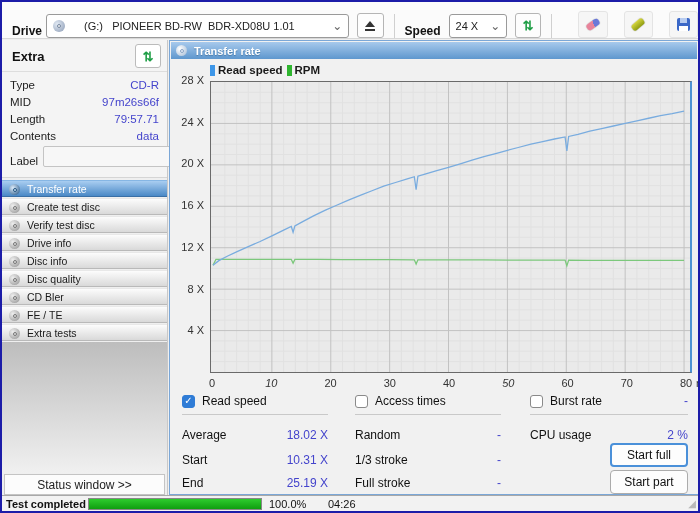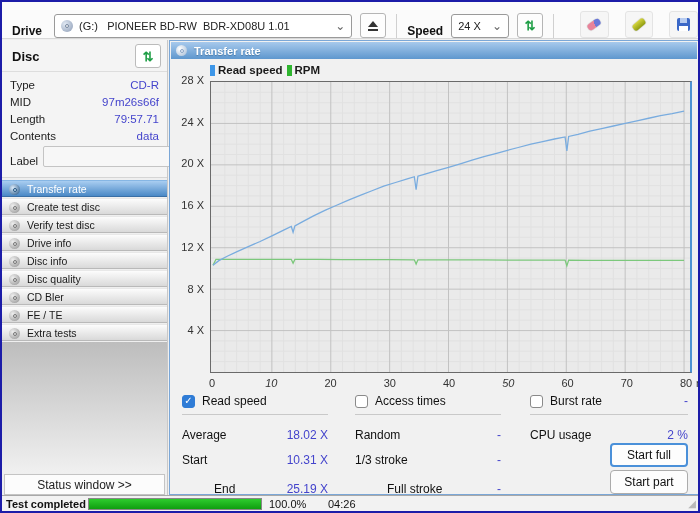--- a/index.html
+++ b/index.html
@@ -9,21 +9,21 @@
 
   
   .toolbar { position: absolute; left: 0; top: 0; width: 696px; height: 37px;
              background: #FBFBFB; border-bottom: 1px solid #D8D8D8;
              display: flex; align-items: flex-end; }
   .lbl { font-size: 12px; color: #111; }
   .bold { font-weight: bold; }
   .select { display: flex; align-items: center; background: #fff; border: 1px solid #9a9a9a;
             border-radius: 3px; height: 24px; padding: 0 6px; font-size: 11px; color: #222;
             cursor: default; }
-  .drive-select { width: 312px; margin-left: 12px; }
+  .drive-select { width: 312px; margin-left: 4px; gap: 13px; }
   .speed-select { width: 60px; margin-left: 8px; }
   .sel-text { white-space: pre; overflow: hidden; flex: 1; }
   .chev { color: #666; font-size: 12px; margin-left: auto; line-height: 10px; }
   .vsep { width: 1px; height: 24px; background: #d0d0d0; margin: 0 10px; }
   .tbtn { display: flex; align-items: center; justify-content: center; width: 27px; height: 25px;
           background: #FDFDFD; border: 1px solid #b5b5b5; border-radius: 3px; margin-left: 8px;
           cursor: pointer; }
   .tbtn.flat { border-color: #E4E4E4; background: #F6F6F6; width: 30px; height: 27px; margin-left: 16px; }
   .refresh-glyph { color: #1F9E46; font-size: 13px; font-weight: bold; transform: rotate(90deg); }
   .ej-wrap { display:flex; flex-direction:column; align-items:center; }
@@ -120,21 +120,21 @@
               background: #fff; display: inline-flex; align-items: center; justify-content: center;
               cursor: pointer; }
   .checkbox .check { display: none; color: #fff; font-size: 10px; line-height: 10px; }
   .checkbox.checked { background: #2F7CD6; border-color: #2F7CD6; }
   .checkbox.checked .check { display: block; }
   .cbrow .hv { margin-left: auto; color: #4444CC; }
   .uline { position: absolute; top: 21px; left: 0; right: 0; border-bottom: 1px solid #C9C9C9; }
   .srow { position: absolute; left: 0; right: 0; height: 15px; display: flex;
           justify-content: space-between; align-items: center; }
   .srow .sv { color: #4444CC; }
-  .r1 { top: 34px; } .r2 { top: 59px; } .r3 { top: 88px; margin-left: 32px; }
+  .r1 { top: 34px; } .r2 { top: 59px; } .r3 { top: 82px; }
   .panel-btn { position: absolute; left: 440px; width: 78px; height: 24px; background: #FDFDFD;
                border: 1px solid #ACACAC; border-radius: 4px; font-size: 12px; color: #111;
                font-family: "Liberation Sans", sans-serif; cursor: pointer; }
   .panel-btn.primary { border: 2px solid #4A90D9; top: 402px; }
   .panel-btn.secondary { top: 429px; }
 
   
   .statusbar { position: absolute; left: 0; bottom: 0; width: 696px; height: 16px;
                background: #F2F2F2; border-top: 1px solid #A8A8A8; font-size: 11px; color: #111;
                display: flex; align-items: center; }
@@ -185,21 +185,21 @@
       <span class="floppy-icon">
           <span class="shutter"></span>
           <span class="label"></span>
         </span>
     </button>
   </div>
 
   <div class="sidebar">
     <div class="disc-panel">
       <div class="disc-header">
-        <span class="disc-title">Disc</span>
+        <span class="disc-title">Extra</span>
         <div class="disc-refresh">
           <span class="refresh-glyph">⇄</span>
         </div>
       </div>
       <div class="disc-rows">
         <div class="drow">
           <span class="dl">Type</span>
           <span class="dv">CD-R</span>
         </div>
         <div class="drow">

